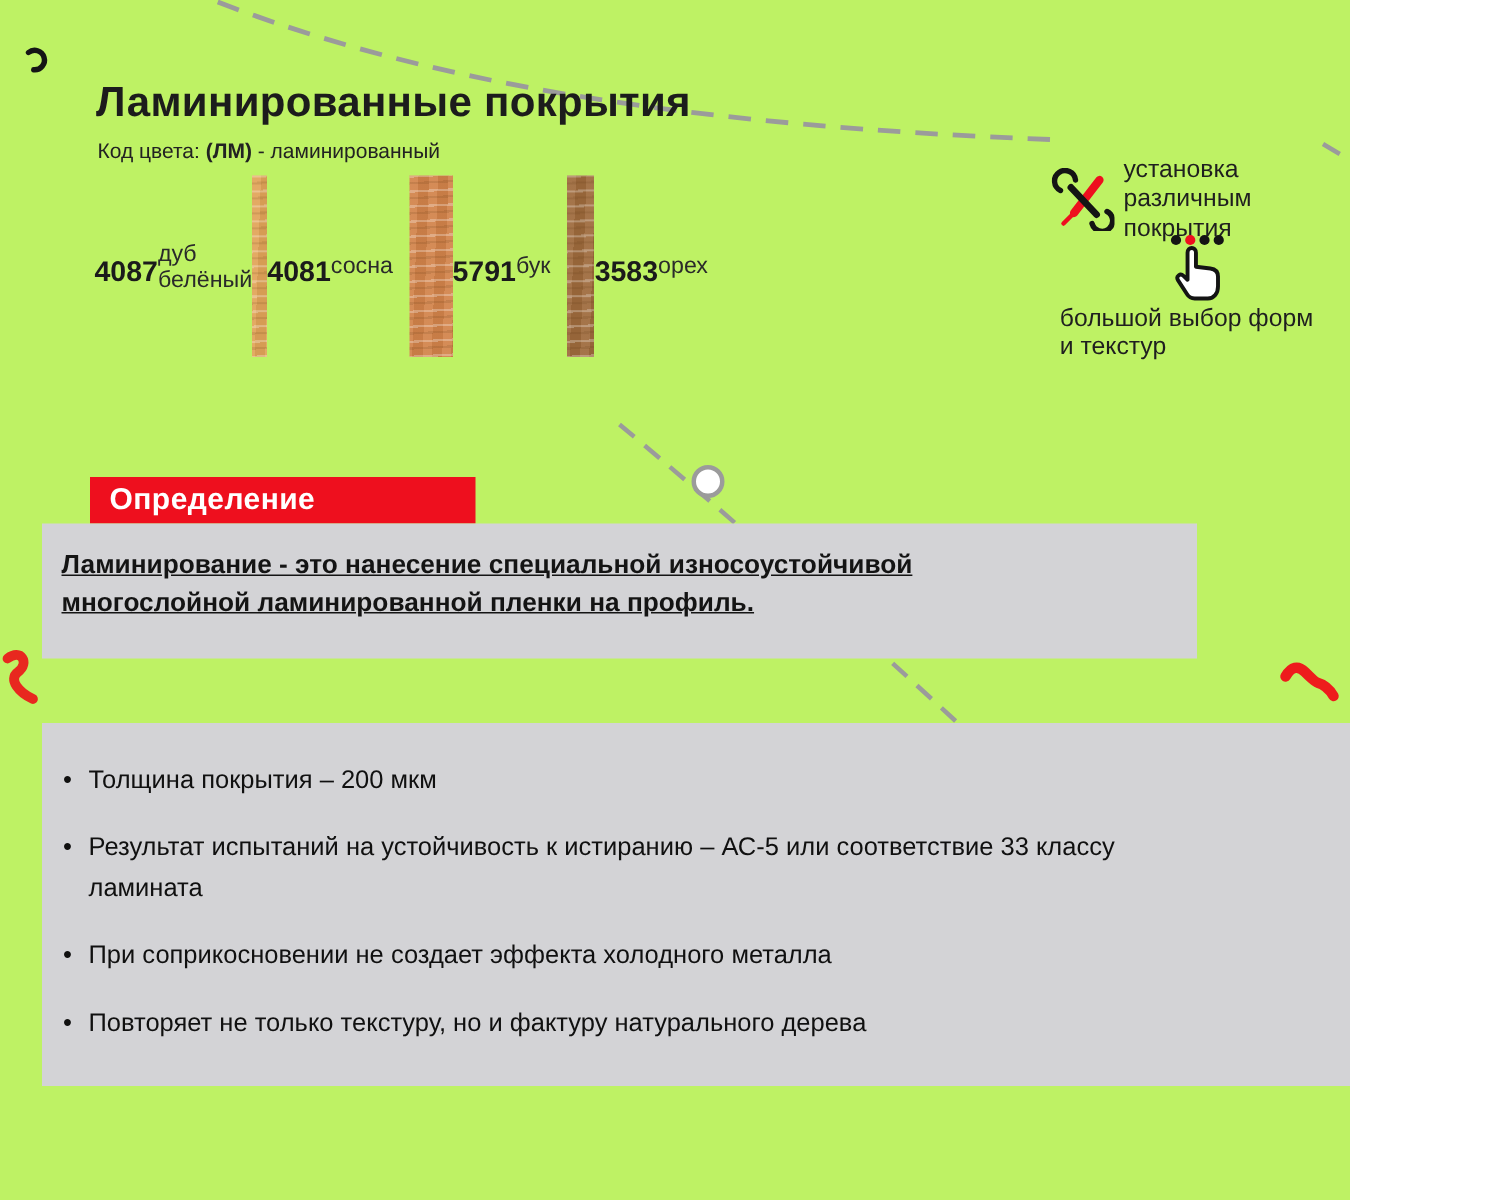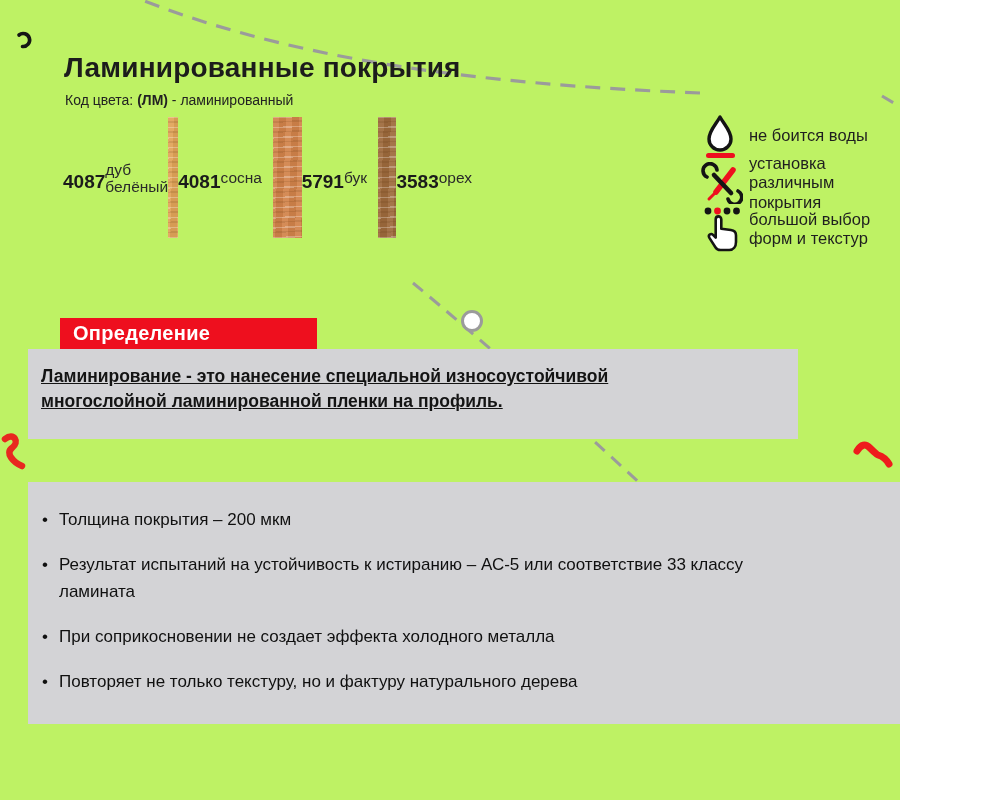--- a/index.html
+++ b/index.html
@@ -30,21 +30,21 @@
   .swatch-code{margin-top:8px;font-size:19px;font-weight:700;color:#1b1b1b;line-height:1.05;}
   .swatch-name{margin-top:2px;font-size:15.5px;font-weight:400;color:#2a2a2a;line-height:1.05;}
 
   
   .benefits{position:absolute;left:701px;top:111px;display:flex;flex-direction:column;}
   .benefit{display:flex;align-items:center;}
   .benefit .icon-box{width:48px;flex:0 0 48px;display:flex;justify-content:flex-start;}
   .benefit-label{font-size:16.5px;color:#1f1f1f;line-height:1.18;}
   .b1{height:50px;}
   .b2{height:44px;}
-  .b3{height:48px;}
+  .b3{height:48px;flex-direction:column;}
   .b2 .benefit-label{max-width:182px;}
   .b3 .benefit-label{max-width:188px;}
 
   
   .banner{position:absolute;left:28px;width:257px;height:31px;background:#ee0f1e;}
   .banner .banner-text{color:#fff;font-size:20px;font-weight:700;padding-left:13px;line-height:30px;letter-spacing:.3px;}
   .panel{position:absolute;left:28px;background:#d3d3d6;}
   .definition-banner{top:318px;margin-left:32px;}
   .definition-panel{top:349px;width:770px;height:90px;}
   .definition-text{margin:0;padding:15px 0 0 13px;max-width:688px;font-size:17.5px;font-weight:700;line-height:1.45;color:#141414;text-decoration:underline;}
@@ -102,29 +102,20 @@
         <div class="swatch-name">бук</div>
       </div>
       <div class="swatch">
         <div class="chip" style="background-color: rgb(158, 106, 60);"></div>
         <div class="swatch-code">3583</div>
         <div class="swatch-name">орех</div>
       </div>
     </div>
 
     <div class="benefits">
-      <div class="benefit b1">
-        <span class="icon-box">
-          <svg width="38" height="46" viewBox="0 0 38 46">
-            <path d="M19 4 C14.5 12 8 18 8 26 a11 11 0 0 0 22 0 C30 18 23.5 12 19 4 Z" fill="#ffffff" stroke="#141414" stroke-width="3.4" stroke-linejoin="round"></path>
-            <rect x="5" y="40" width="29" height="5" rx="2.5" fill="#ee0f1e"></rect>
-          </svg>
-        </span>
-        <span class="benefit-label">не боится воды</span>
-      </div>
       <div class="benefit b2">
         <span class="icon-box">
           <svg width="42" height="42" viewBox="0 0 42 42">
             <line x1="32" y1="8" x2="15" y2="30" stroke="#ee0f1e" stroke-width="5.5" stroke-linecap="round"></line>
             <line x1="15" y1="30" x2="8" y2="37" stroke="#ee0f1e" stroke-width="3" stroke-linecap="round"></line>
             <line x1="13" y1="13" x2="30" y2="31" stroke="#141414" stroke-width="4.6" stroke-linecap="round"></line>
             <path d="M6 15 a7 7 0 1 1 10 -7" fill="none" stroke="#141414" stroke-width="3.6" stroke-linecap="round"></path>
             <path d="M37 29 a7 7 0 1 1 -10 8" fill="none" stroke="#141414" stroke-width="3.6" stroke-linecap="round"></path>
           </svg>
         </span>

